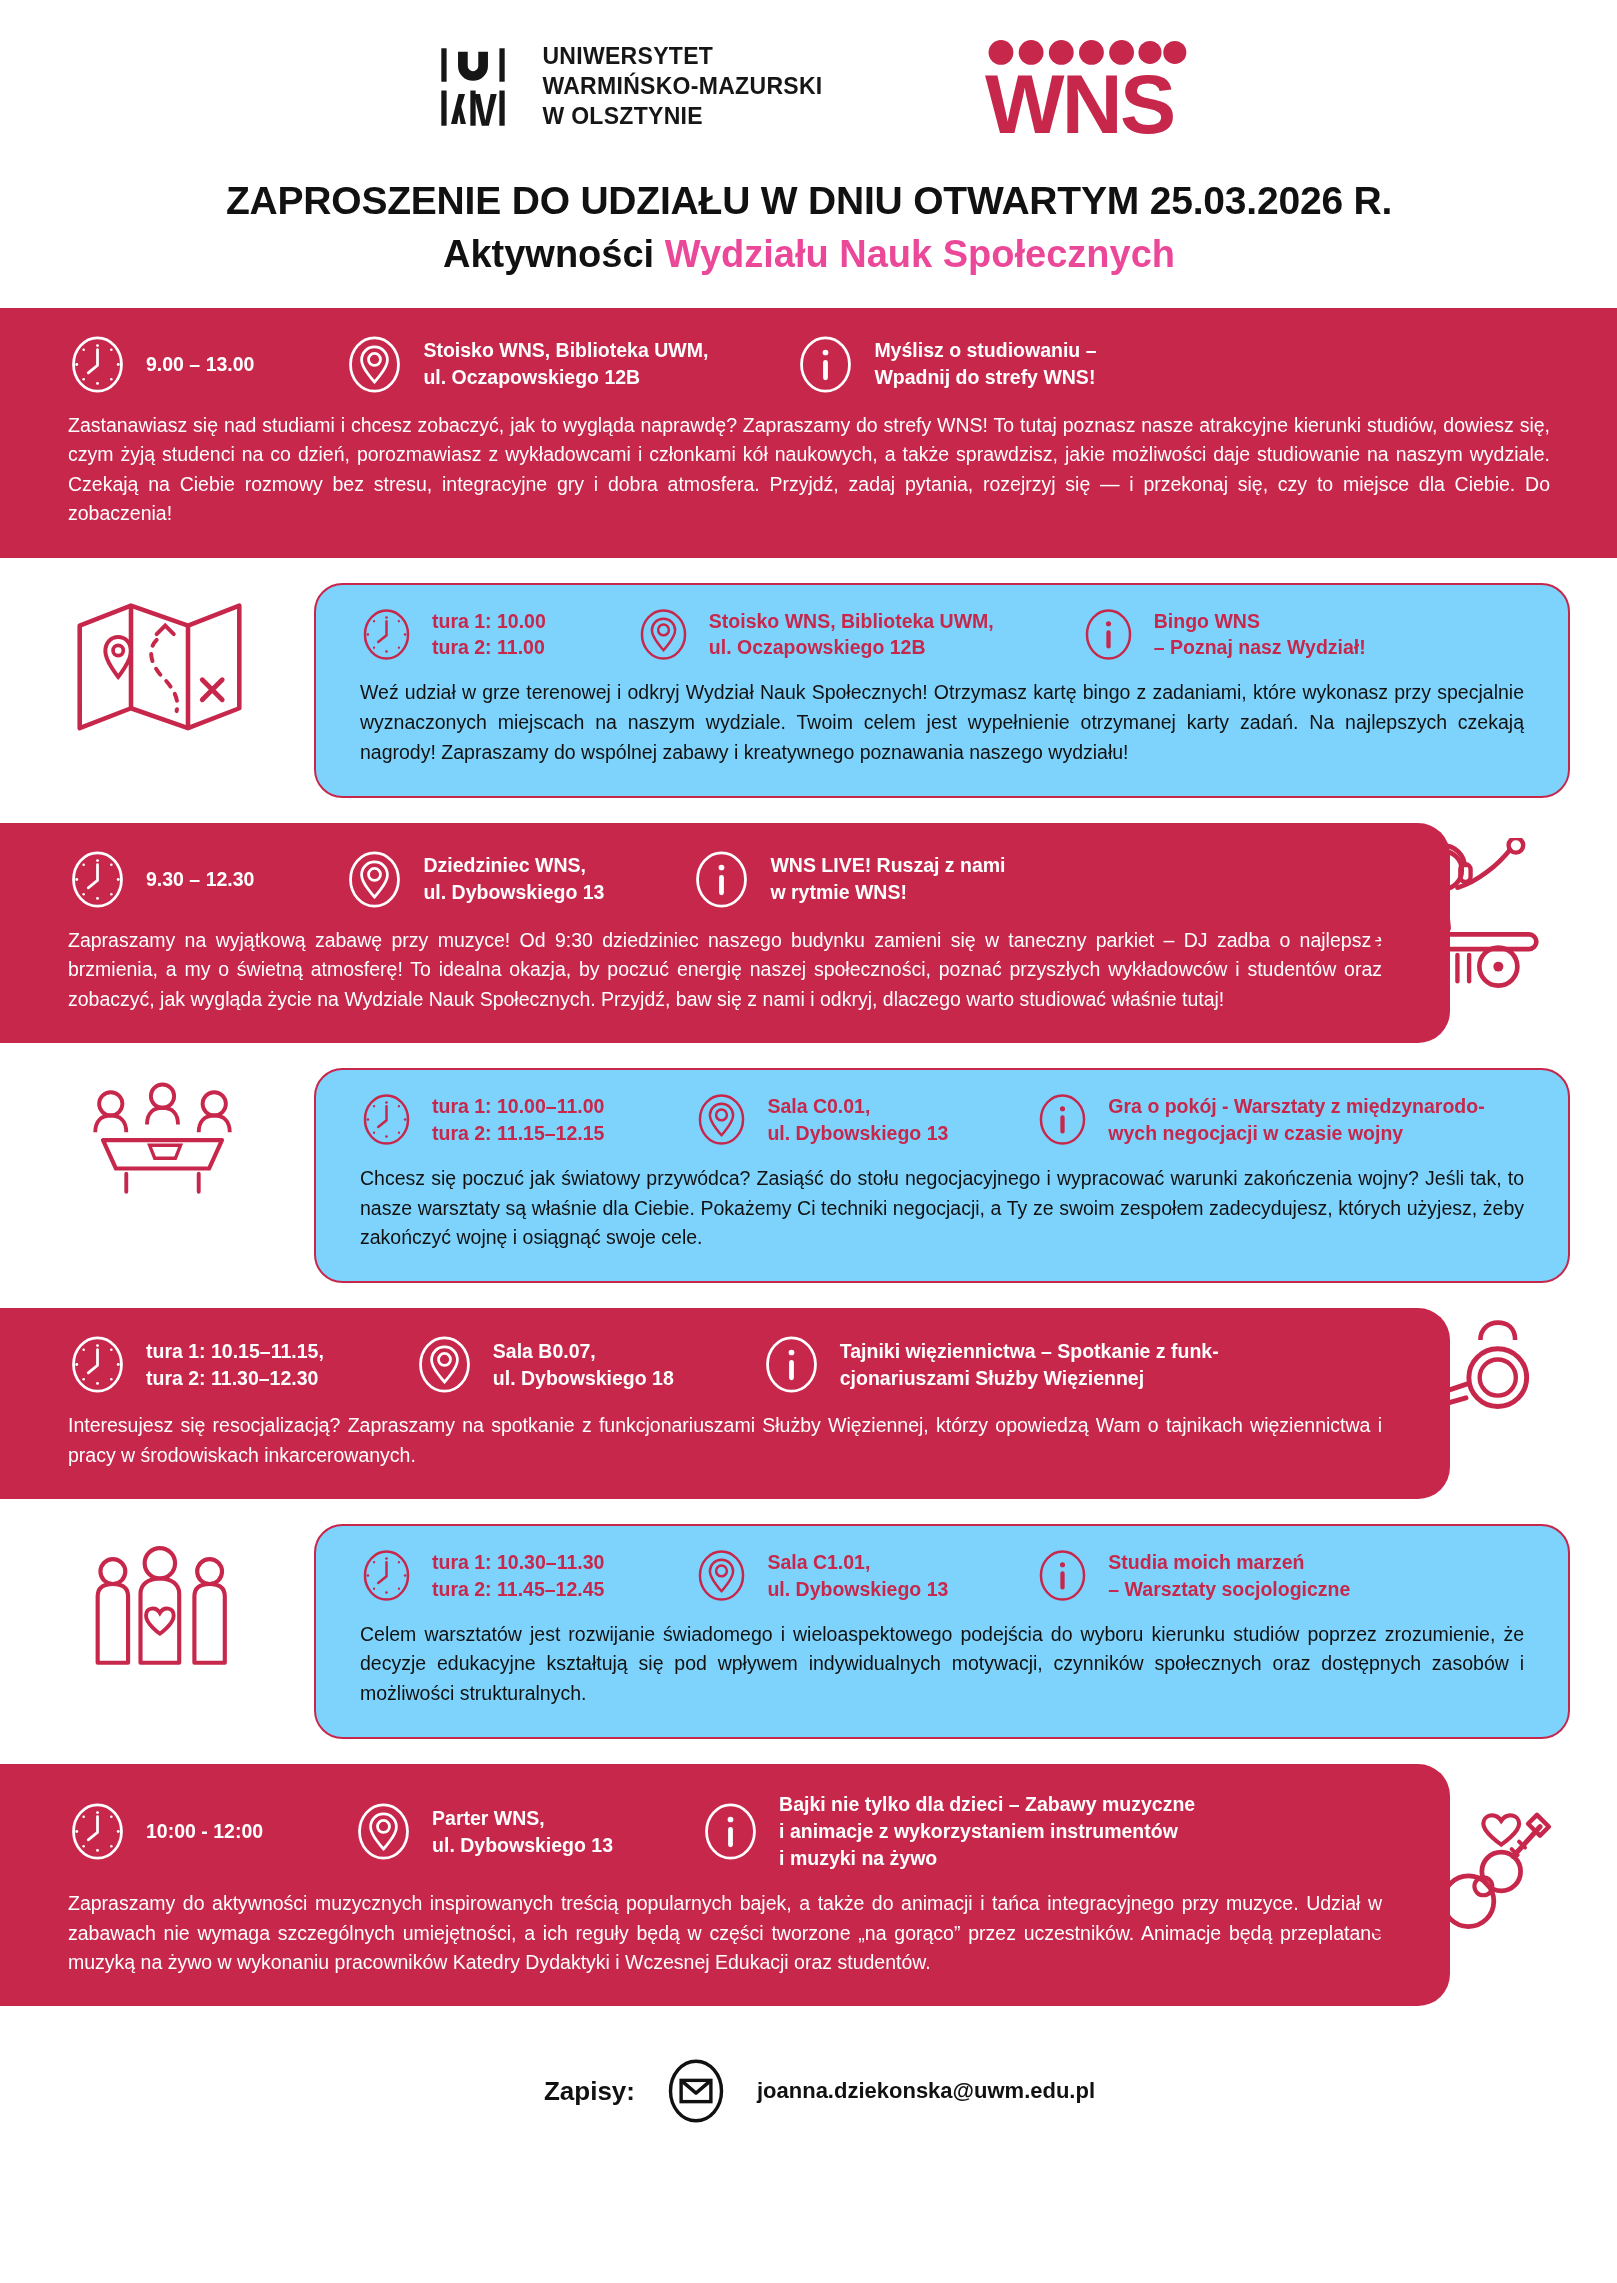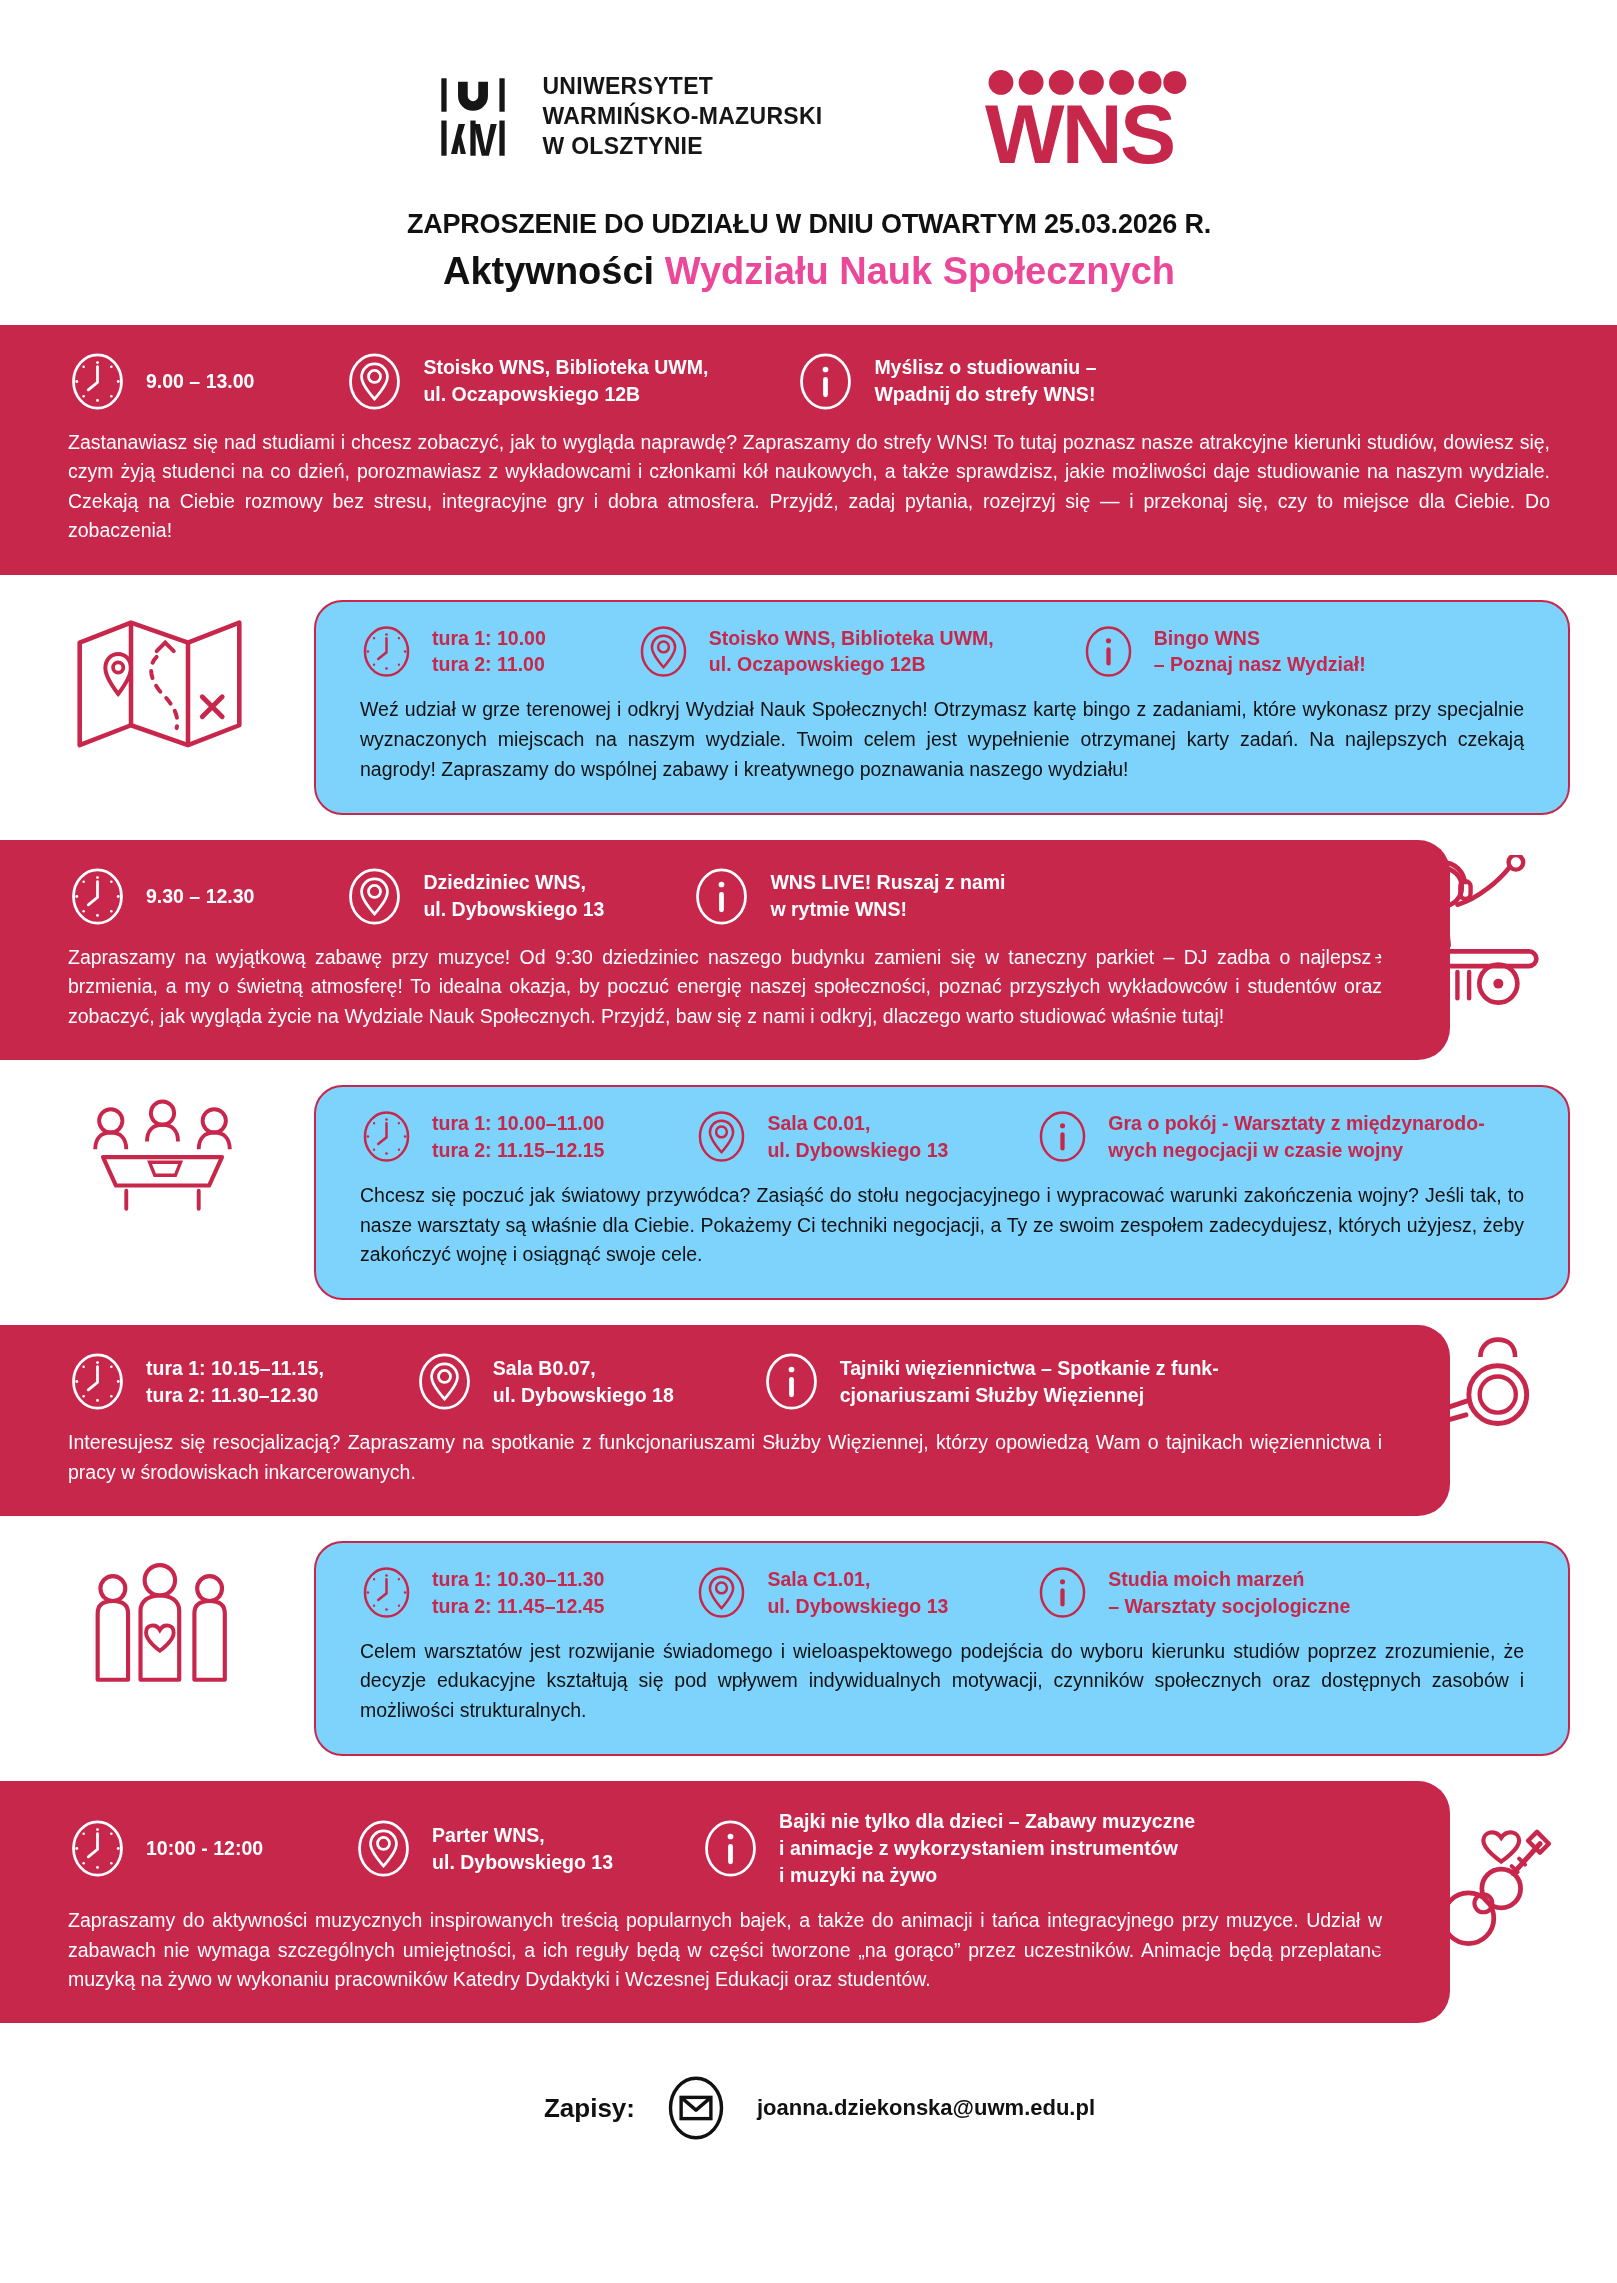--- a/index.html
+++ b/index.html
@@ -17,39 +17,39 @@
     background:#ffffff;
     overflow:hidden;
   }
 
   
   .header{
     display:flex;
     justify-content:center;
     align-items:center;
     gap:162px;
-    padding:67px 0 0 0;
+    padding:37px 0 0 0;
   }
   .uwm-logo{display:flex;align-items:center;gap:25px;}
   .uwm-mark{width:88px;height:88px;display:block;}
   .uwm-text{
     font-weight:bold;
     font-size:23px;
     line-height:1.30;
     letter-spacing:0.3px;
     color:#161616;
     text-transform:uppercase;
     white-space:pre-line;
   }
   .wns-logo{width:204px;height:100px;display:block;}
 
   
   .titles{text-align:center;margin-top:42px;}
   .title-1{
-    font-size:27px;
+    font-size:39px;
     font-weight:bold;
     letter-spacing:-0.2px;
     color:#111111;
     white-space:nowrap;
   }
   .title-2{
     font-size:38px;
     font-weight:bold;
     margin-top:9.5px;
     color:#111111;

